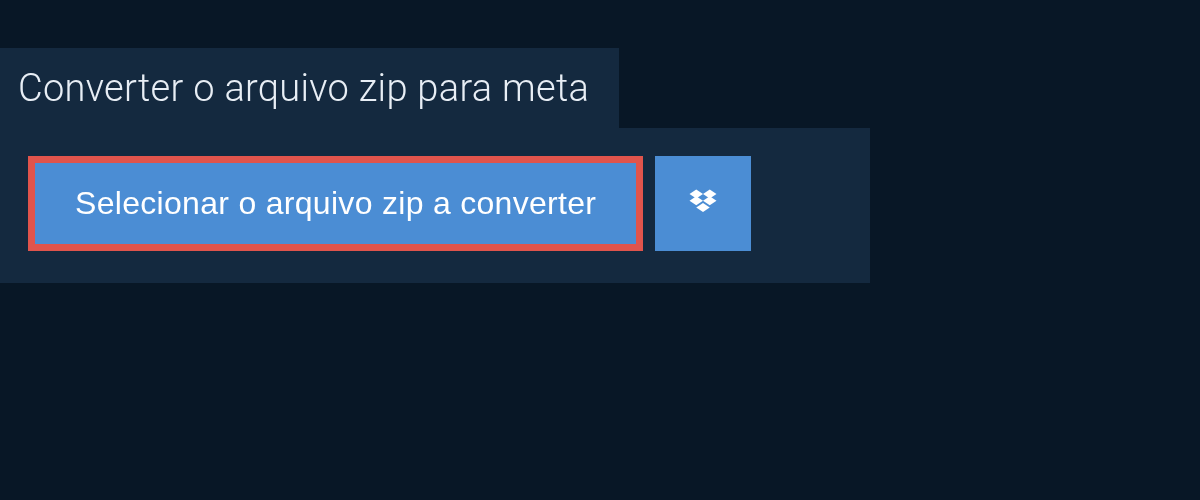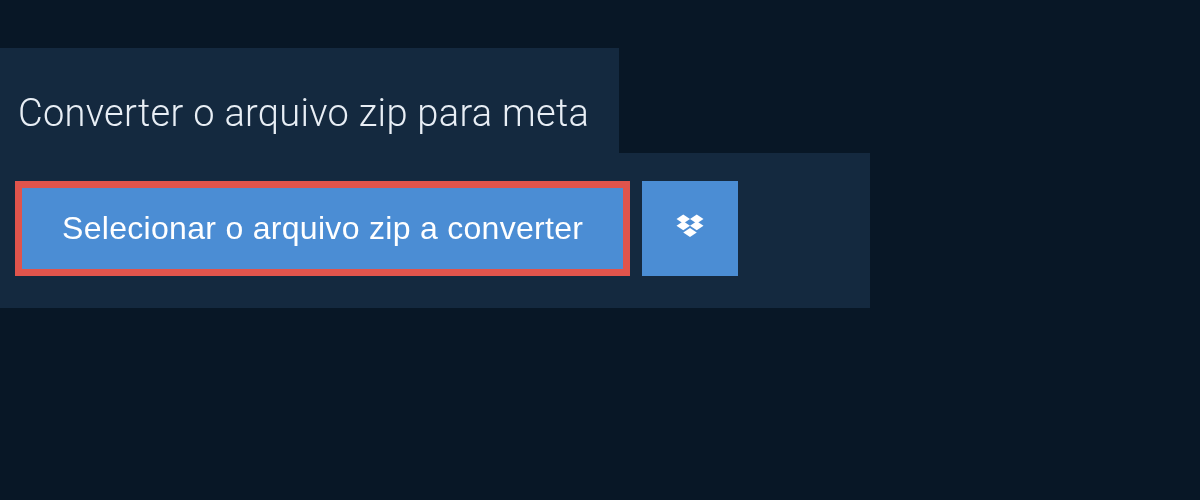--- a/index.html
+++ b/index.html
@@ -19,26 +19,25 @@
       background: #14293f;
       padding: 18px 30px 18px 18px;
       margin-top: 48px;
       margin-left: 0;
     }
     .header-title {
       color: #e8eef5;
       font-size: 38px;
       font-weight: 300;
       letter-spacing: 0.3px;
-      margin-top: 25px;
     }
     .panel {
       background: #14293f;
       margin-top: 0;
-      padding: 28px 28px 32px 15px;
+      padding: 28px 28px 32px 28px;
       width: 870px;
     }
     .button-row {
       display: flex;
       gap: 12px;
       align-items: stretch;
     }
     .select-button-wrapper {
       border: 7px solid #e0544c;
       display: inline-block;

